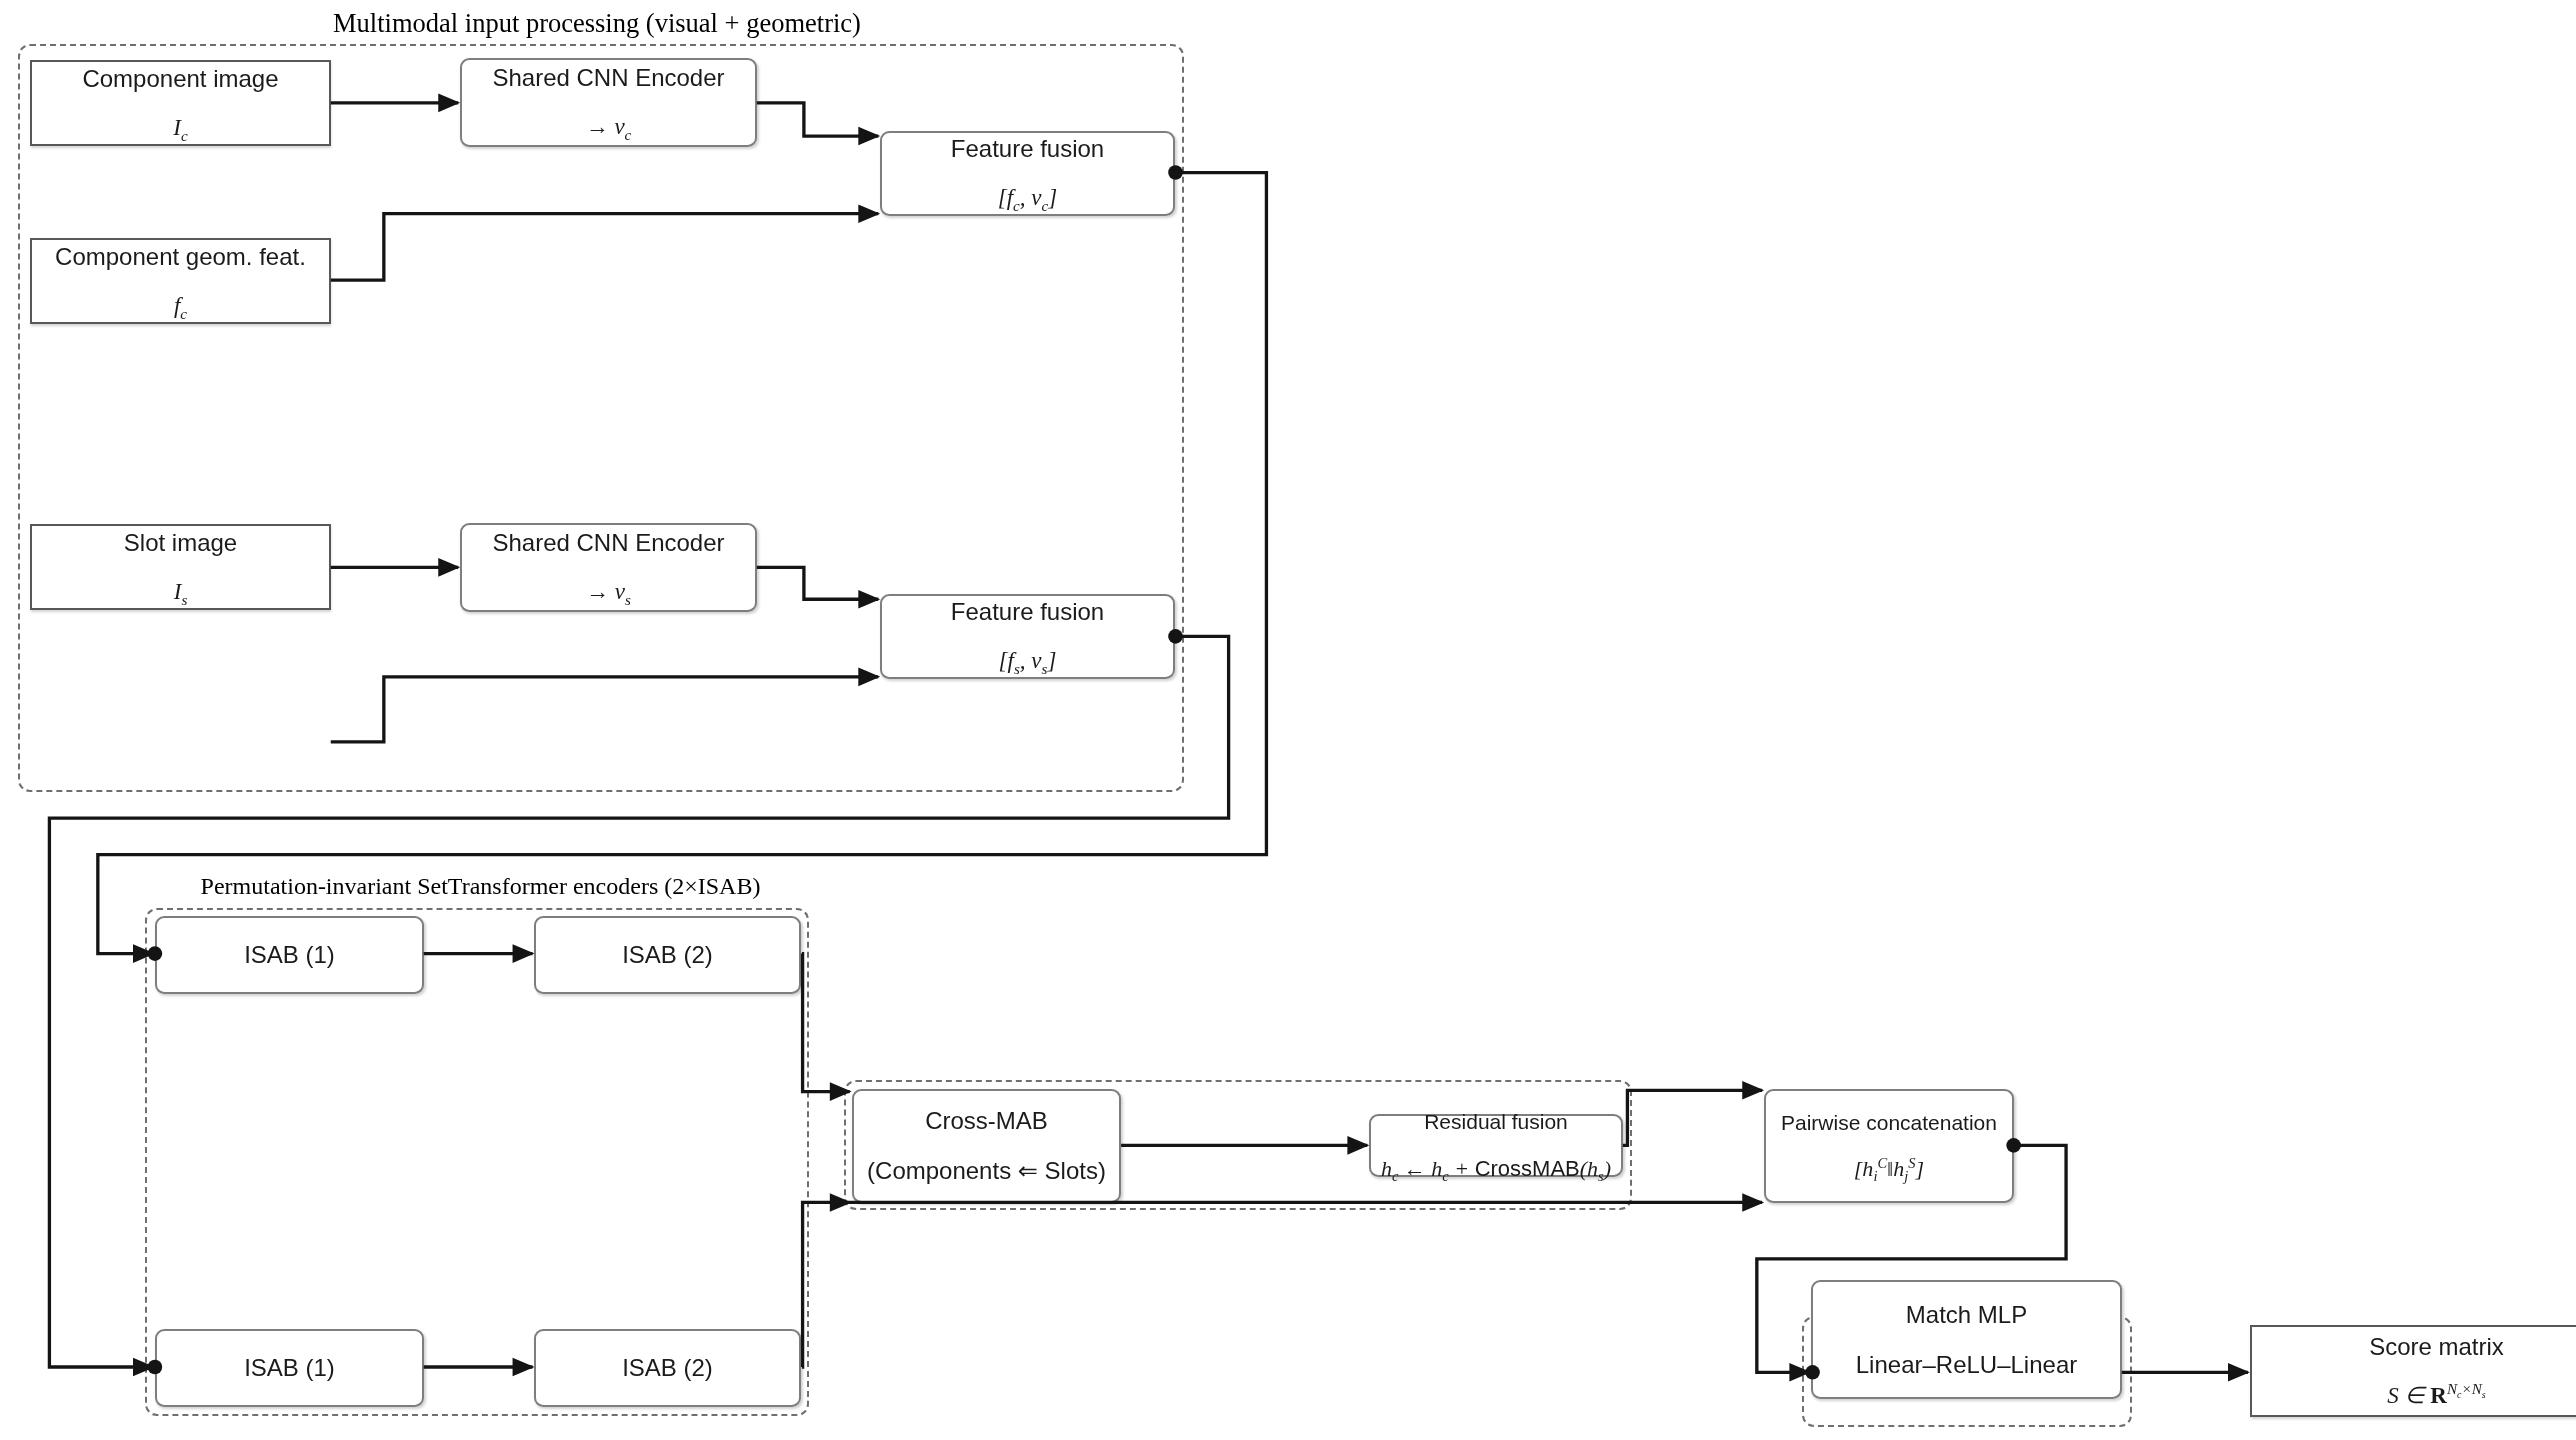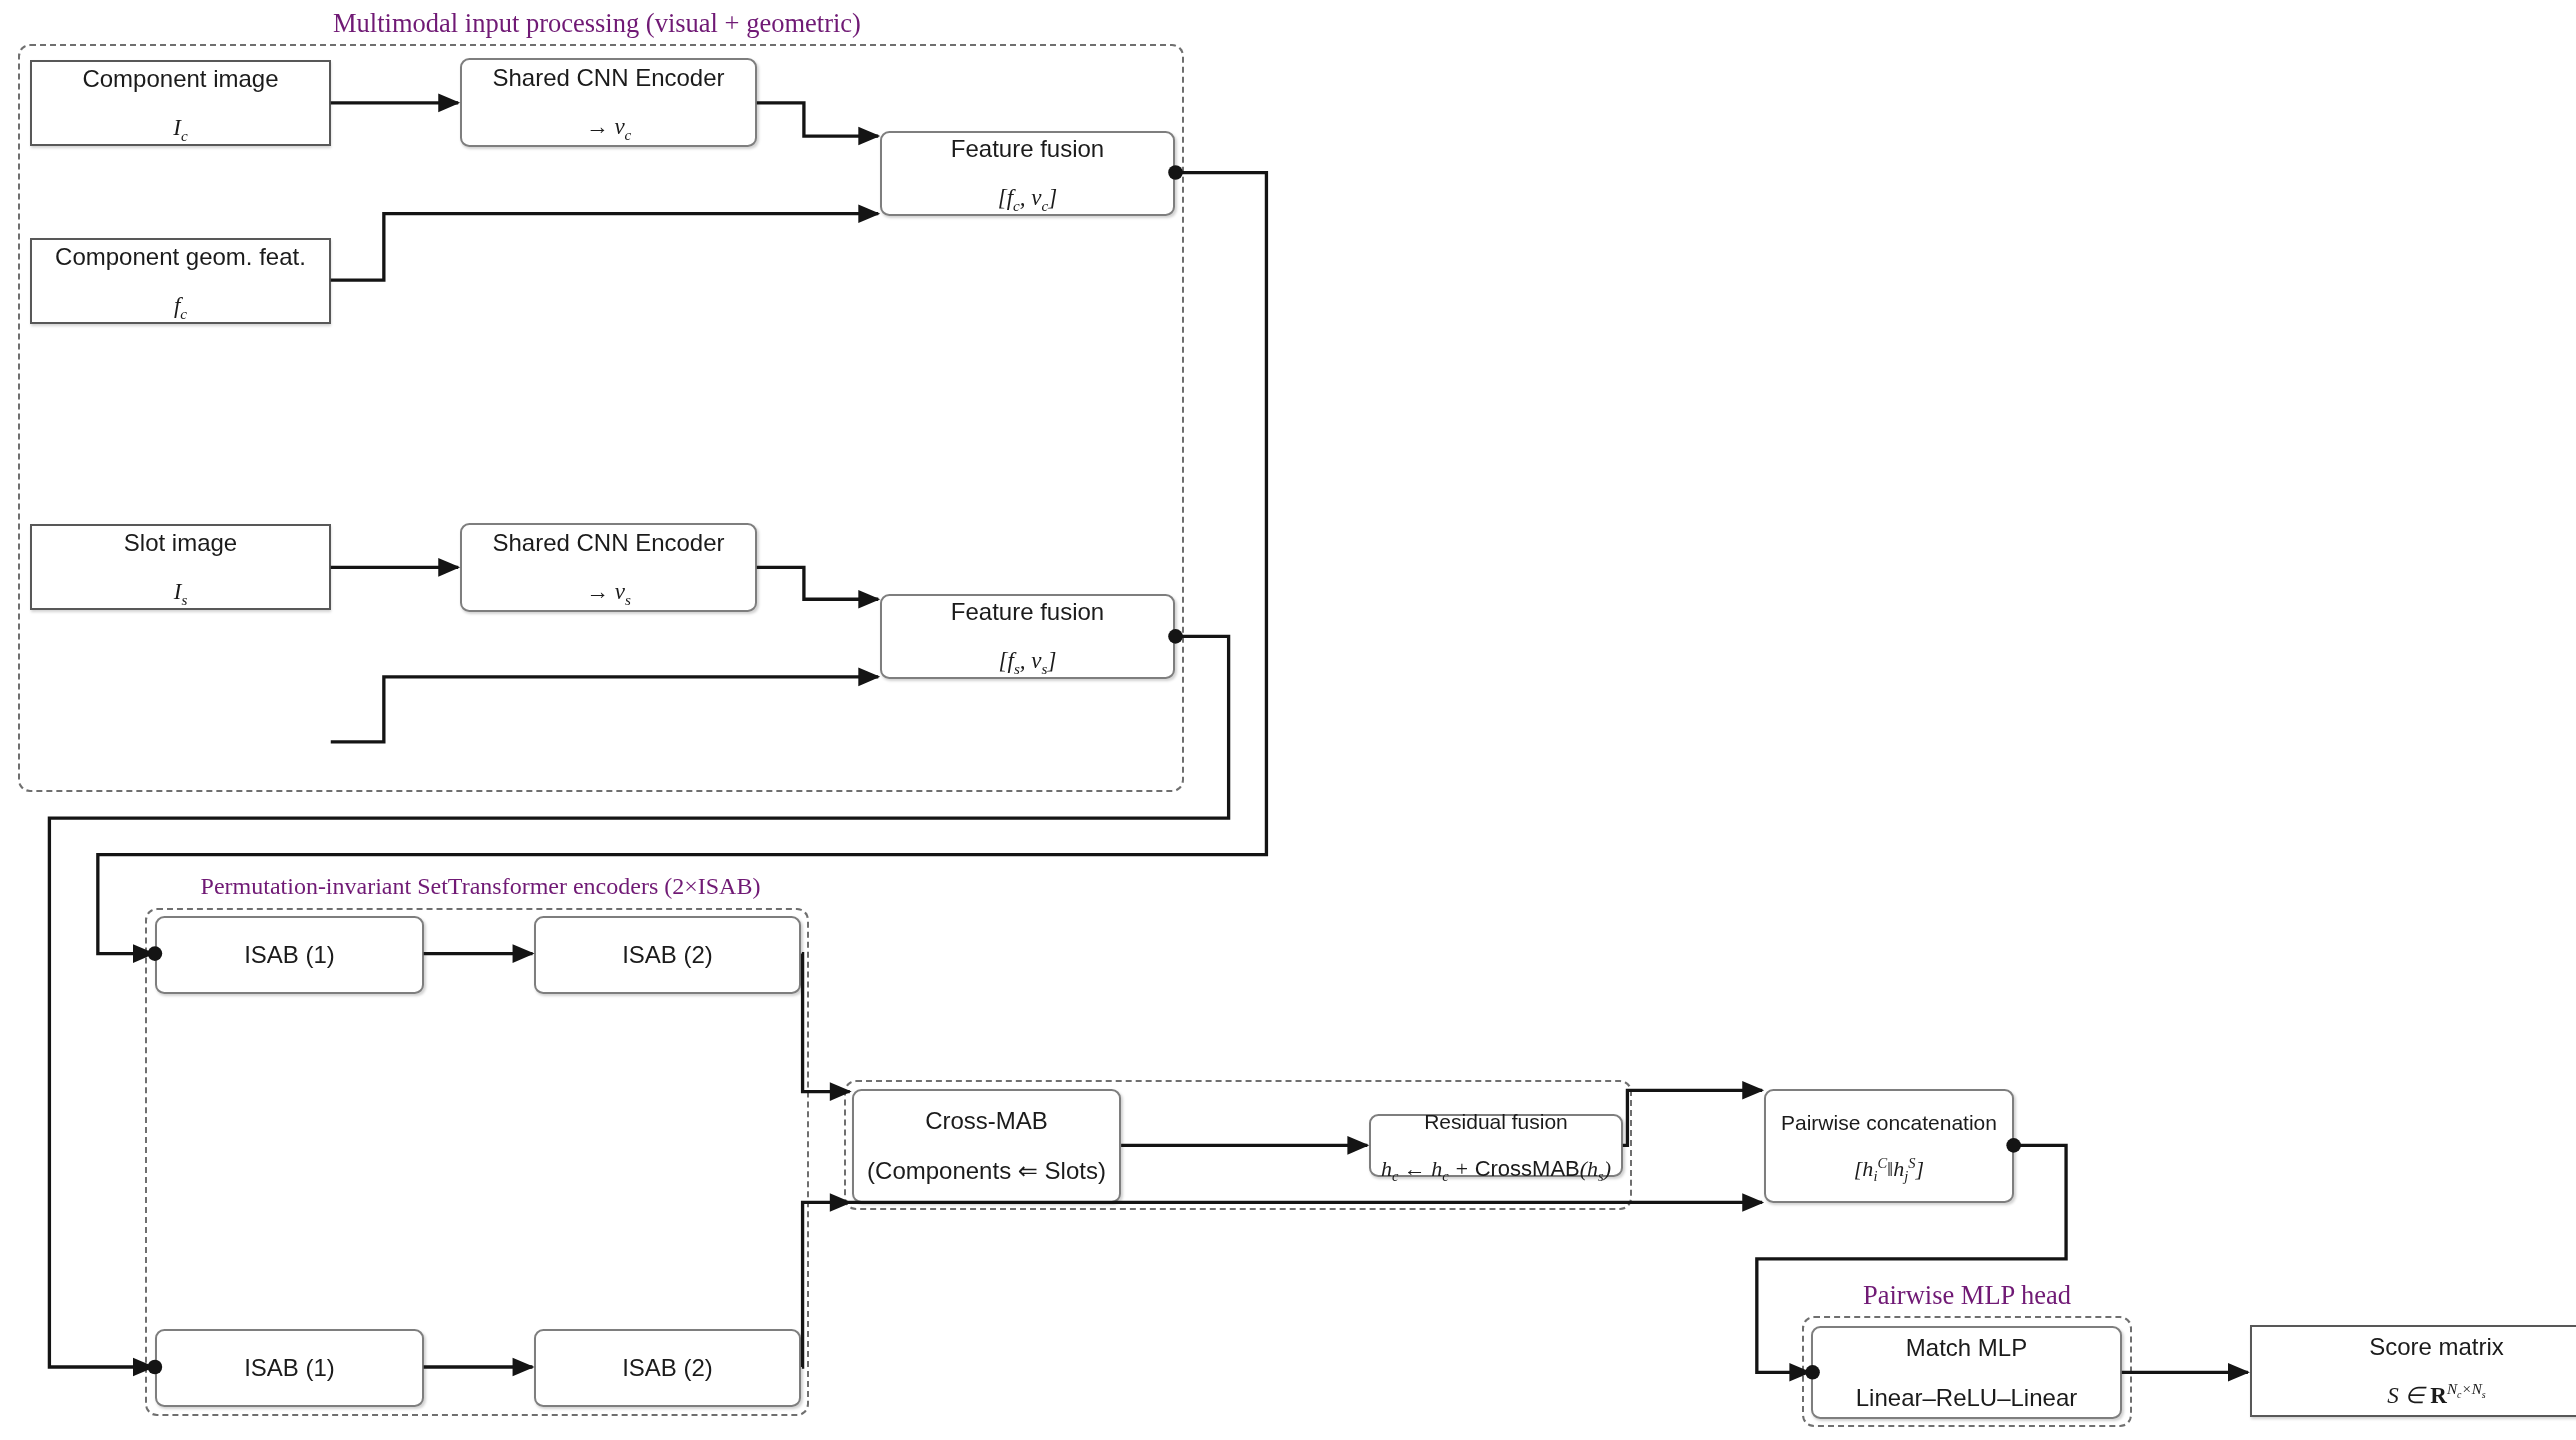--- a/index.html
+++ b/index.html
@@ -6,21 +6,21 @@
   .canvas{
     position:relative;width:2576px;height:1440px;background:#ffffff;
     font-family:"Liberation Sans",sans-serif;overflow:hidden;
   }
   .group{
     position:absolute;border:2px dashed #6f6f6f;border-radius:12px;
     background:transparent;box-sizing:border-box;
   }
   .gtitle{
     position:absolute;font-family:"Liberation Serif",serif;font-size:26.5px;
-    color:#701a75;text-align:center;white-space:nowrap;
+    color:#000000;text-align:center;white-space:nowrap;
   }
   .box{
     position:absolute;background:#ffffff;box-sizing:border-box;
     display:flex;flex-direction:column;align-items:center;justify-content:center;
     text-align:center;color:#1b1b1b;font-size:24px;line-height:1.32;
     box-shadow:1.3px 2px 2.7px rgba(0,0,0,0.18);
     gap:18px;
   }
   .box.sharp{border:2px solid #585858;}
   .box.round{border:2px solid #7e7e7e;border-radius:9.3px;}
@@ -108,21 +108,21 @@
   <div class="box round small" style="left:1369px;top:1114px;width:254px;height:63px">
     <div class="lbl">Residual fusion</div>
     <div class="math">h<sub>c</sub> ← h<sub>c</sub> + <span class="ms">CrossMAB</span>(h<sub>s</sub>)</div>
   </div>
 
   <div class="box round small" style="left:1764px;top:1089px;width:250px;height:114px">
     <div class="lbl">Pairwise concatenation</div>
     <div class="math">[h<sub>i</sub><sup>C</sup>‖h<sub>j</sub><sup>S</sup>]</div>
   </div>
 
-  <div class="box round" style="left:1811px;top:1326px;width:311px;height:93px">
+  <div class="box round" style="left:1811px;top:1280px;width:311px;height:119px">
     <div class="lbl">Match MLP</div>
     <div class="sub">Linear–ReLU–Linear</div>
   </div>
 
   <div class="box sharp" style="left:2250px;top:1325px;width:373px;height:92px">
     <div class="lbl">Score matrix</div>
     <div class="math">S ∈ <span class="mb">R</span><sup>N<sub>c</sub>×N<sub>s</sub></sup></div>
   </div>
 
   <svg class="wires" viewBox="0 0 3881 2170" xmlns="http://www.w3.org/2000/svg">

